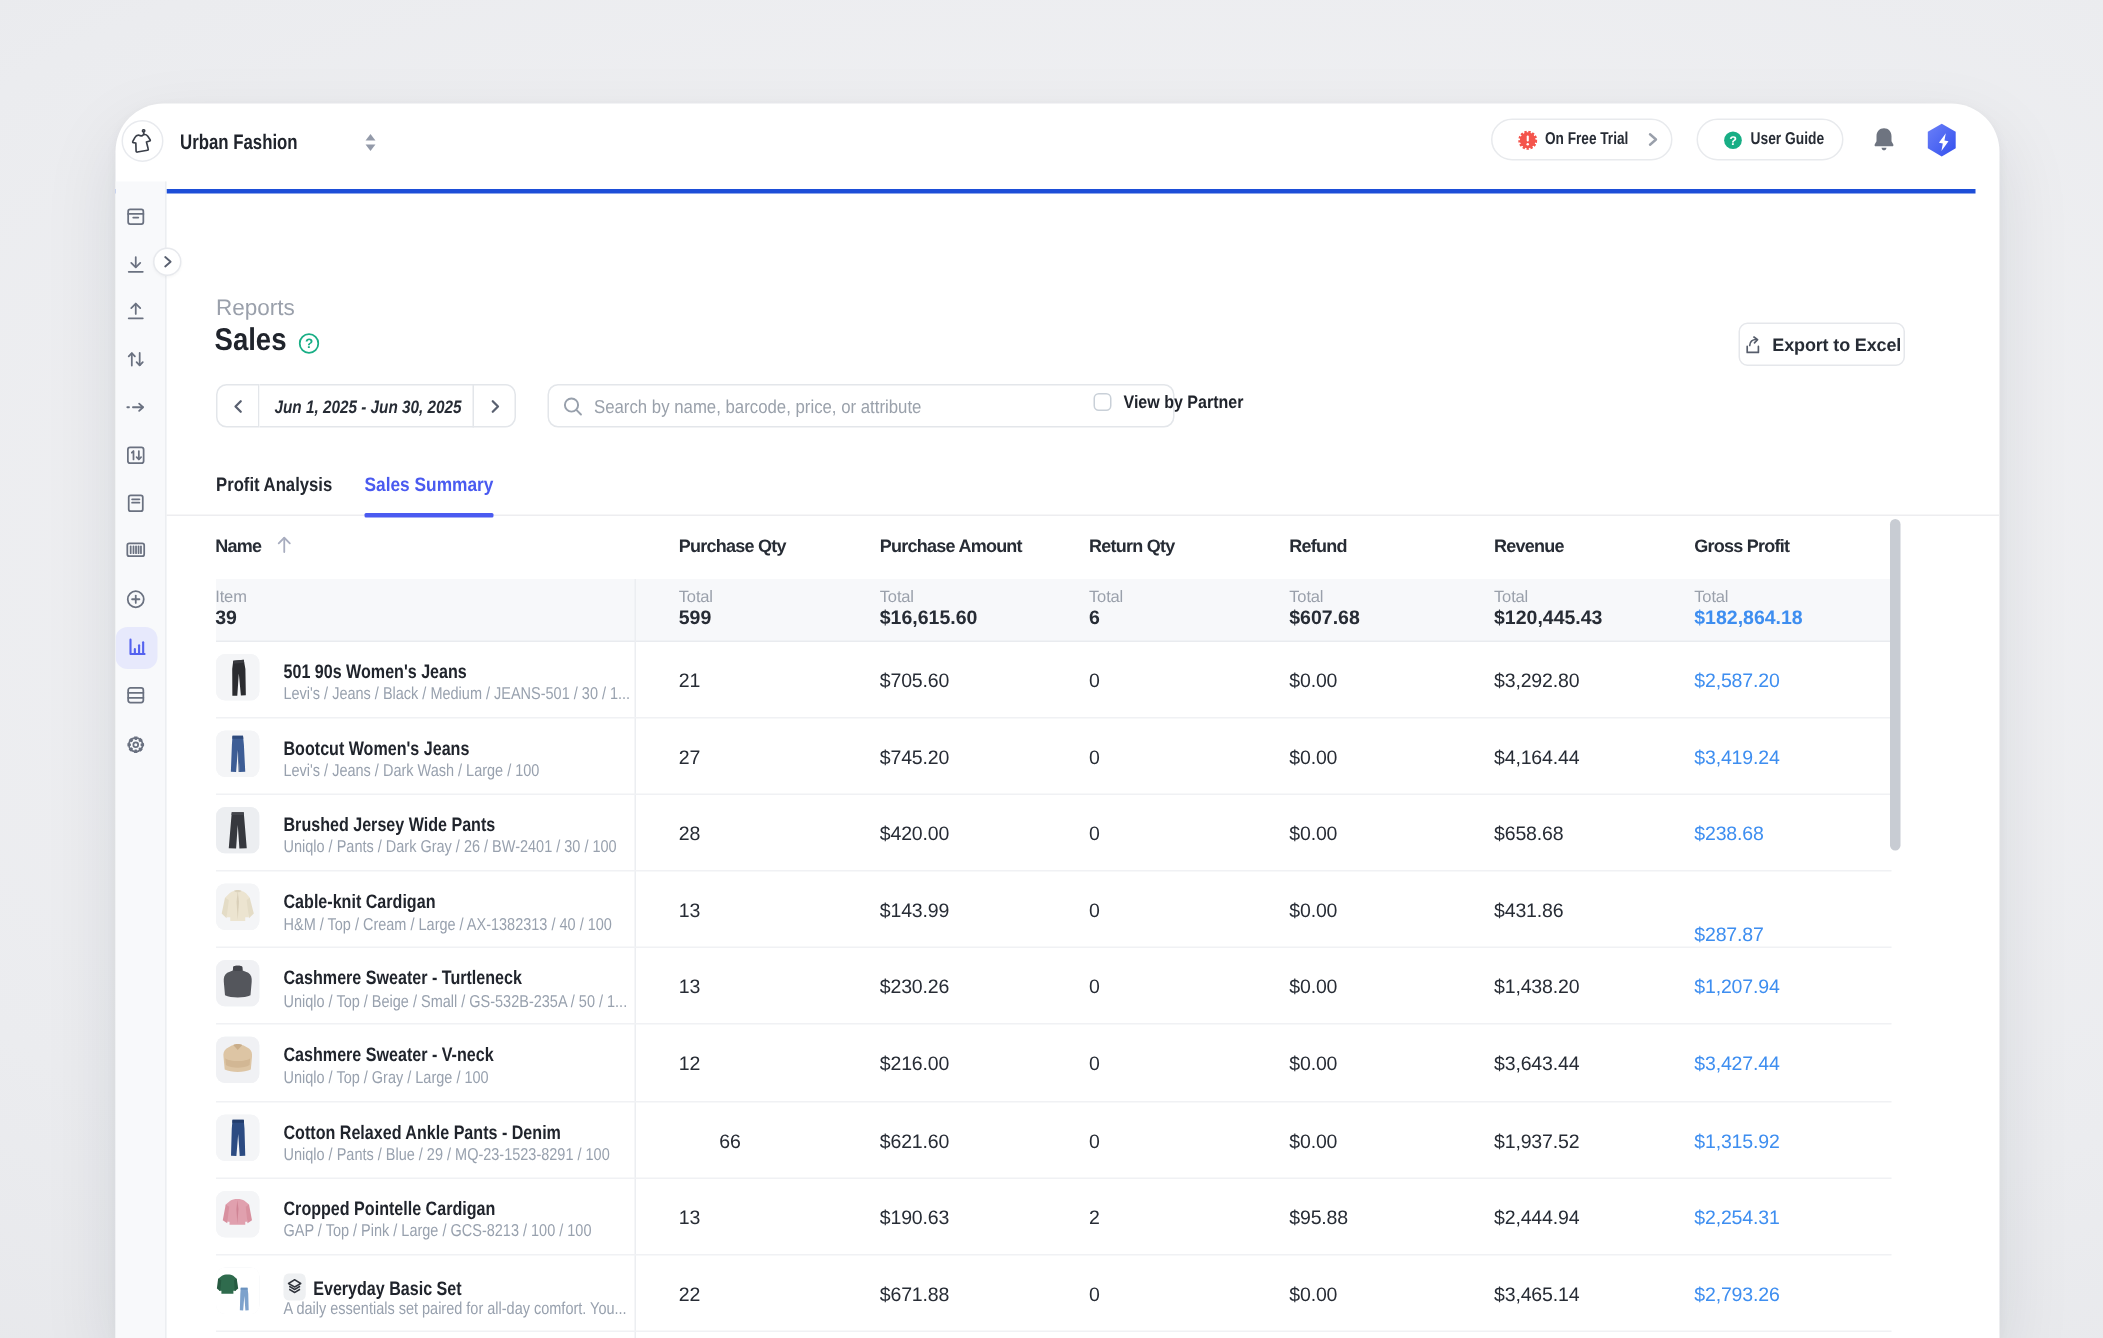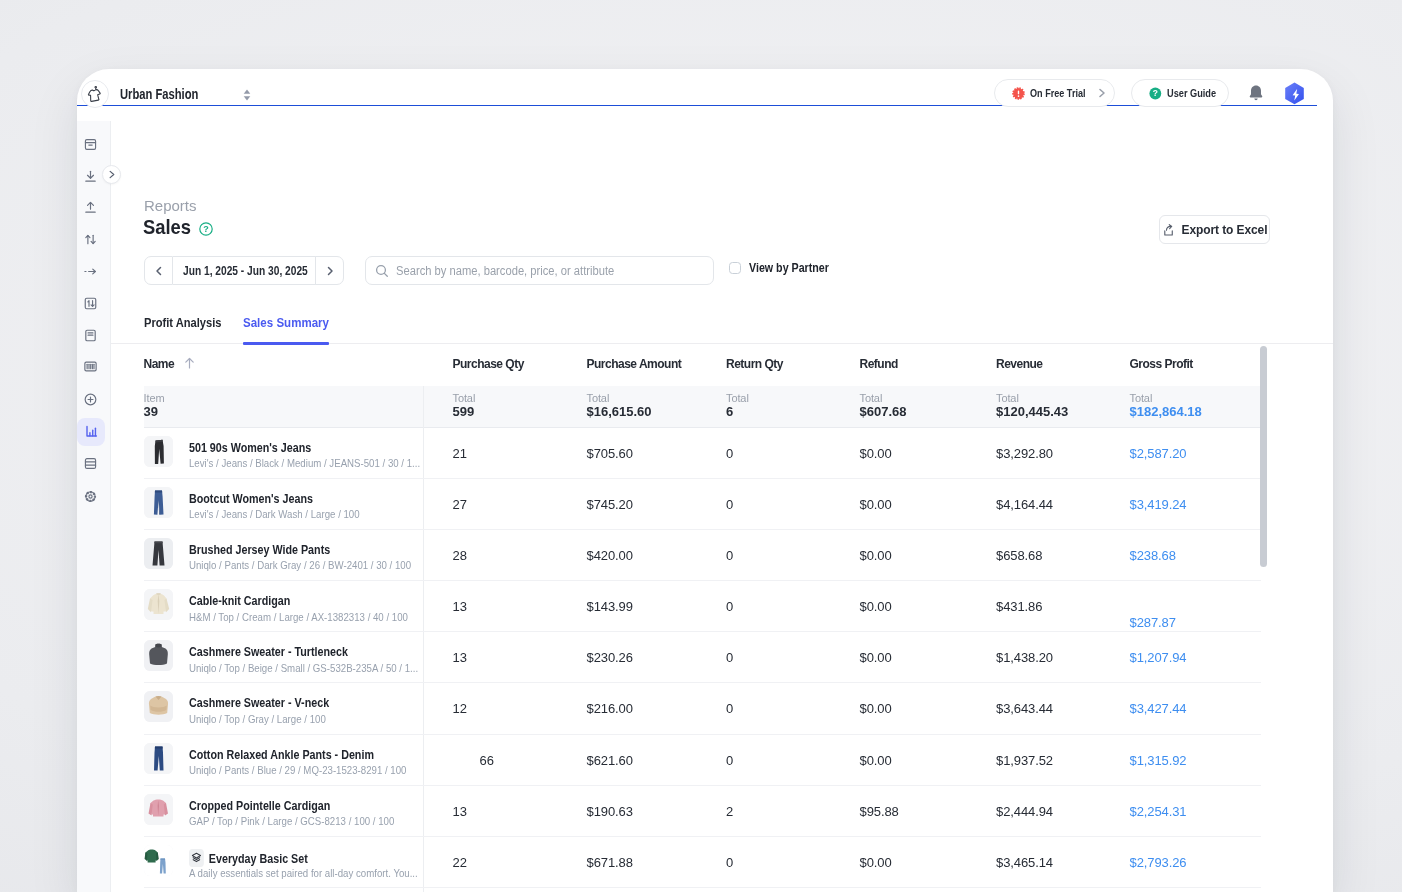--- a/index.html
+++ b/index.html
@@ -6,21 +6,21 @@
 html,body { width:1402px; height:892px; overflow:hidden; }
 body { font-family:"Liberation Sans", sans-serif; }
 .stage { position:relative; width:1402px; height:892px; overflow:hidden;
   background: radial-gradient(130% 100% at 55% 42%, #f3f3f5 0%, #ebecef 55%, #e2e3e7 100%); }
 .win { position:absolute; left:77px; top:69px; width:1256px; height:823px;
   background:#fff; border-radius:32px 32px 0 0;
   box-shadow: 0 20px 50px rgba(20,28,45,0.10), 0 2px 8px rgba(20,28,45,0.04); overflow:hidden; }
 .abs { position:absolute; }
 
 
-.hdr { position:absolute; top:0; left:0; right:16px; height:37px; border-bottom:1px solid #1d4ed8; }
+.hdr { position:absolute; top:0; left:0; right:16px; height:60px; border-bottom:3px solid #1d4ed8; }
 .logo-c { position:absolute; left:4px; top:11px; width:28px; height:28px; border-radius:50%;
   border:1px solid #e8eaee; background:#fff; display:flex; align-items:center; justify-content:center; }
 .brand { position:absolute; left:43px; top:16.5px; font-size:14px; font-weight:700; color:#20242c; transform:scaleX(0.80); transform-origin:0 50%; }
 .sorter { position:absolute; left:165.5px; top:19.5px; } .sorter svg { display:block; }
 .pill { position:absolute; top:10px; height:28px; border:1px solid #e8eaed; border-radius:14px;
   background:#fff; display:flex; align-items:center; font-size:11.5px; font-weight:600; color:#272c35; white-space:nowrap; }
 .bell { position:absolute; left:1170px; top:15px; }
 .hexlogo { position:absolute; left:1207px; top:13px; }
 
 
@@ -35,28 +35,28 @@
 .banner { position:absolute; left:60px; top:69px; width:1141px; height:39px; background:#e9effc; border-radius:8px;
   display:flex; align-items:center; font-size:13px; color:#252a33; letter-spacing:-0.1px; }
 .banner .txt { transform:scaleX(0.857); transform-origin:0 50%; white-space:nowrap; }
 .blink { color:#4b66f0; font-weight:600; }
 .crumb { position:absolute; left:67px; top:128px; font-size:15px; color:#9aa0ab; }
 .h1 { position:absolute; left:66px; top:146px; font-size:21px; font-weight:700; color:#20242c; transform:scaleX(0.875); transform-origin:0 50%; }
 .helpq { position:absolute; left:122px; top:153px; }
 .exportbtn { position:absolute; left:1082px; top:146px; width:111px; height:29px; border:1px solid #e5e7eb; border-radius:6px;
   background:#fff; display:flex; align-items:center; justify-content:center; gap:6px; font-size:12px; font-weight:600; color:#272c35; letter-spacing:-0.1px;}
 
-.dategrp { position:absolute; left:67px; top:187px; height:29px; display:flex; }
+.dategrp { position:absolute; left:67px; top:187px; height:29px; display:flex;font-style:italic; }
 .dategrp .nav { width:29px; height:29px; border:1px solid #e3e6ea; background:#fff; display:flex; align-items:center; justify-content:center; }
 .dategrp .nav.l { border-radius:7px 0 0 7px; }
 .dategrp .nav.r { border-radius:0 7px 7px 0; margin-left:-1px; }
 .dategrp .fld { height:29px; width:143px; border-top:1px solid #e3e6ea; border-bottom:1px solid #e3e6ea; background:#fff;
   display:flex; align-items:center; padding:0 0 0 10px; font-size:12px; font-weight:600; color:#272c35; }
 .dategrp .fld span { transform:scaleX(0.85); transform-origin:0 50%; white-space:nowrap; }
-.search { position:absolute; left:288px; top:187px; width:349px; height:29px; border:1px solid #e3e6ea; border-radius:7px; background:#fff;
+.search { position:absolute; left:288px; top:187px; width:418px; height:29px; border:1px solid #e3e6ea; border-radius:7px; background:#fff;
   display:flex; align-items:center; padding:0 9px; gap:7px; font-size:12.5px; color:#9aa1ab; }
 .search span { transform:scaleX(0.895); transform-origin:0 50%; white-space:nowrap; }
 .chkwrap { position:absolute; left:652px; top:192px; display:flex; align-items:center; gap:8px; font-size:12px; font-weight:600; color:#20242c; }
 .chkwrap span { transform:scaleX(0.89); transform-origin:0 50%; white-space:nowrap; }
 .chk { width:12px; height:12px; border:1.5px solid #c9d0d8; border-radius:3.5px; background:#fff; }
 
 .tabs { position:absolute; left:34px; right:0; top:245.5px; height:29px; border-bottom:1px solid #ededf0; }
 .tab1 { position:absolute; left:32.5px; top:0.5px; font-size:13px; font-weight:700; color:#23272f; transform:scaleX(0.856); transform-origin:0 50%; white-space:nowrap;}
 .tab2 { position:absolute; left:131.5px; top:0.5px; font-size:13px; font-weight:700; color:#4a5af0; transform:scaleX(0.888); transform-origin:0 50%; white-space:nowrap;}
 .tabu { position:absolute; left:131.5px; bottom:-2px; width:86px; height:3px; background:#4a5af0; border-radius:1px;}

